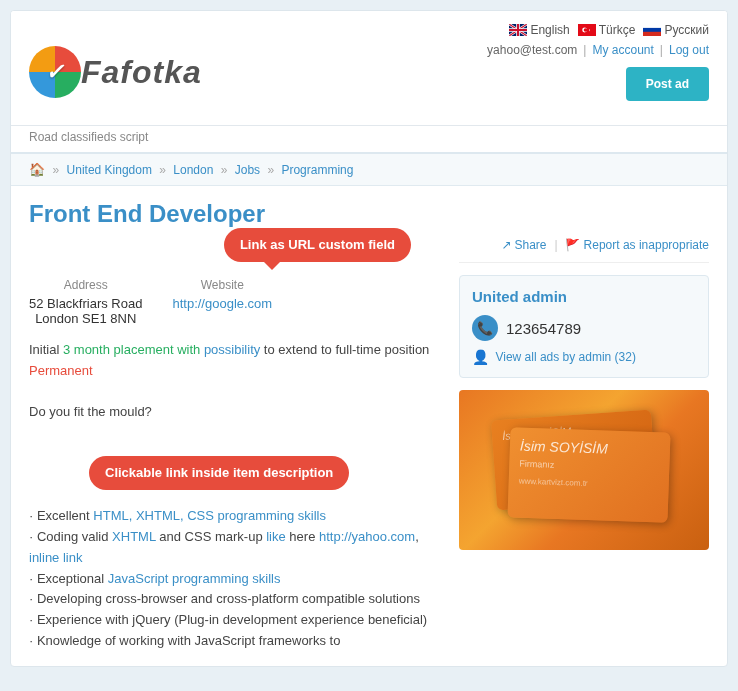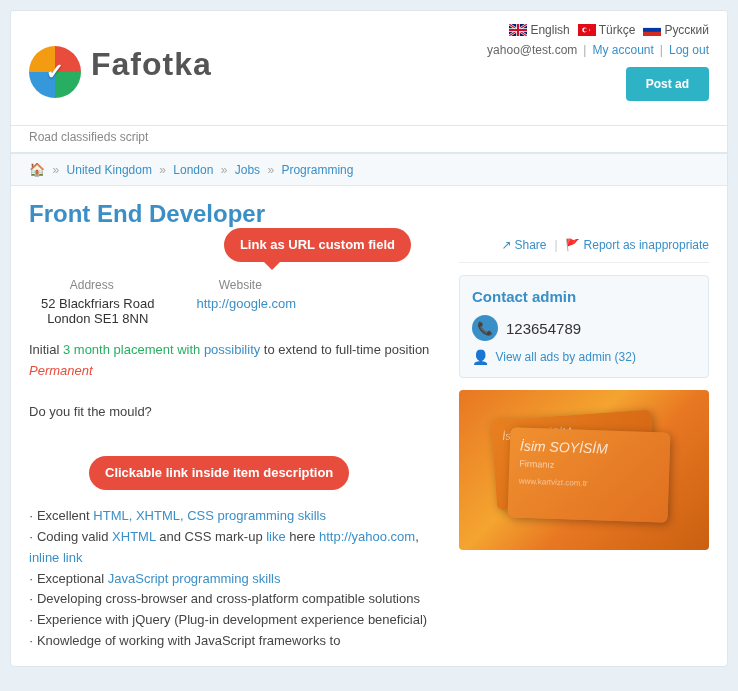--- a/index.html
+++ b/index.html
@@ -59,21 +59,22 @@
     .flag-tr { background: #E30A17; }
     .flag-ru { background: linear-gradient(to bottom, #fff 33%, #0039A6 33%, #0039A6 66%, #D52B1E 66%); }
 
     .header-middle {
       display: flex;
       align-items: center;
       justify-content: space-between;
     }
     .logo-area {
       display: flex;
-      gap: 10px;
+      align-items: center;
+      font-style: italic;
     }
     .logo-circle {
       width: 52px;
       height: 52px;
       border-radius: 50%;
       background: conic-gradient(#e74c3c 0deg 90deg, #27ae60 90deg 180deg, #3498db 180deg 270deg, #f39c12 270deg 360deg);
       display: flex;
       align-items: center;
       justify-content: center;
       position: relative;
@@ -206,21 +207,20 @@
       text-align: center;
     }
     .field-label {
       font-size: 12px;
       color: #888;
       margin-bottom: 4px;
     }
     .field-value {
       font-size: 13px;
       color: #333;
-      margin-left: 12px;
     }
     .field-value a {
       color: #3a8fc7;
       text-decoration: none;
     }
 
     
     .action-bar {
       display: flex;
       align-items: center;
@@ -421,21 +421,21 @@
             <div class="field">
               <div class="field-label">Website</div>
               <div class="field-value">
                 <a>http://google.com</a>
               </div>
             </div>
           </div>
 
           <div class="description">
             <p><span style="color:#444">Initial </span><span style="color:#27ae60">3 month placement with</span><span style="color:#444"> </span><span style="color:#3a8fc7">possibility</span><span style="color:#444"> to extend to full-time position</span></p>
-            <p style="color:#e74c3c;font-style:italic;">Permanent</p>
+            <p style="color:#e74c3c;">Permanent</p>
             <br>
             <p>Do you fit the mould?</p>
             <br>
 
             
             <div style="position:relative; margin: 4px 0 8px 0;">
               <div class="clickable-bubble">Clickable link inside item description</div>
             </div>
 
             <p>· Excellent <span style="color:#3a8fc7">HTML, XHTML, CSS programming skills</span></p>
@@ -455,21 +455,21 @@
               <span>Share</span>
             </span>
             <span class="sep">|</span>
             <span class="action-link">
               <span>🚩</span>
               <span>Report as inappropriate</span>
             </span>
           </div>
 
           <div class="contact-box">
-            <div class="contact-title">Contact admin</div>
+            <div class="contact-title">United admin</div>
             <div class="contact-phone">
               <div class="phone-icon">📞</div>
               <span>123654789</span>
             </div>
             <div class="view-ads">
               <span class="person-icon">👤</span>
               <span>View all ads by admin (32)</span>
             </div>
           </div>
 

